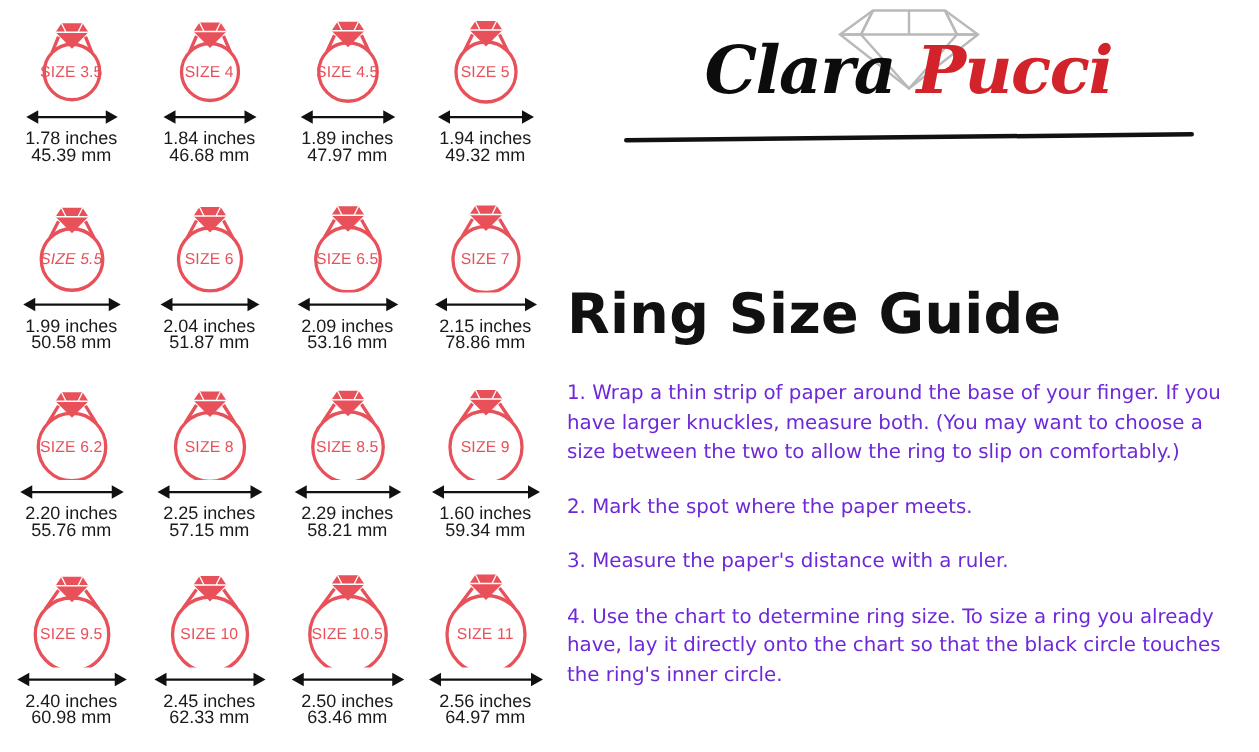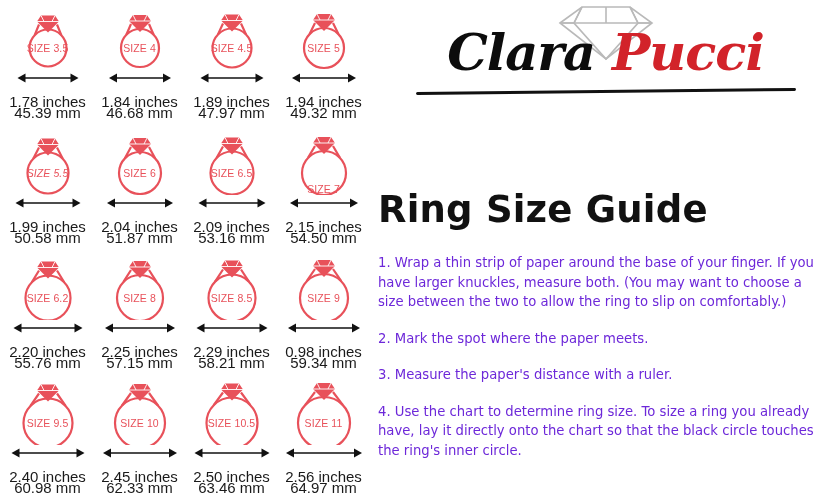--- a/index.html
+++ b/index.html
@@ -63,23 +63,23 @@
     font-family: "Liberation Sans", sans-serif;
     letter-spacing: 0.1px;
   }
   .arrow-row {
     position: relative;
     width: 76px;
     height: 14px;
     margin-top: 1px;
   }
   .measure-text {
-    margin-top: 11px;
+    margin-top: 2px;
     text-align: center;
-    font-size: 15px;
+    font-size: 12px;
     line-height: 11.4px;
     color: #1a1a1a;
     font-family: "Liberation Sans", sans-serif;
   }
 
   
   #logo-block {
     position: absolute;
     left: 378px;
     top: 0px;
@@ -91,21 +91,21 @@
     left: 158px;
     top: 4px;
   }
   #logo-text {
     position: absolute;
     left: 0;
     top: 22px;
     width: 455px;
     text-align: center;
     font-family: "DejaVu Serif", serif;
-    font-size: 51px;
+    font-size: 44px;
     font-style: italic;
     font-weight: bold;
     white-space: nowrap;
     letter-spacing: -1px;
   }
   #logo-clara { color: #0c0c0c; }
   #logo-pucci { color: #d2232a; }
   #logo-underline {
     position: absolute;
     left: 38px;
@@ -287,30 +287,30 @@
         </div>
       </div>
       <div class="ring-cell">
         <div class="ring-art">
           <svg class="ring-svg" width="78" height="66" viewBox="0 0 78 66">
             <path d="M 28 14 L 32 8 L 46 8 L 50 14 L 39 25 Z" fill="#e8515a"></path>
             <path d="M 28 14 L 50 14 M 32 8 L 35 14 M 46 8 L 43 14" stroke="#ffffff" stroke-width="0.9" fill="none"></path>
             <circle cx="39" cy="44" r="22" fill="none" stroke="#e8515a" stroke-width="2.2"></circle>
             <path d="M 30 17 L 23.16 28.6 M 48 17 L 54.84 28.6" stroke="#e8515a" stroke-width="2.2" fill="none"></path>
           </svg>
-          <div class="size-label" style="top: 54px;">SIZE 7</div>
+          <div class="size-label" style="top: 38px;">SIZE 7</div>
         </div>
         <div class="arrow-row"><svg width="76" height="14" viewBox="0 0 76 14">
             <path d="M 10 7 L 66 7" stroke="#111" stroke-width="1.5"></path>
             <path d="M 4 7 L 12 2.5 L 12 11.5 Z" fill="#111"></path>
             <path d="M 72 7 L 64 2.5 L 64 11.5 Z" fill="#111"></path>
           </svg></div>
         <div class="measure-text">
           <div>2.15 inches</div>
-          <div>54.50 mm</div>
+          <div>78.86 mm</div>
         </div>
       </div>
       <div class="ring-cell">
         <div class="ring-art">
           <svg class="ring-svg" width="78" height="66" viewBox="0 0 78 66">
             <path d="M 28 13.5 L 32 7.5 L 46 7.5 L 50 13.5 L 39 24.5 Z" fill="#e8515a"></path>
             <path d="M 28 13.5 L 50 13.5 M 32 7.5 L 35 13.5 M 46 7.5 L 43 13.5" stroke="#ffffff" stroke-width="0.9" fill="none"></path>
             <circle cx="39" cy="44" r="22.5" fill="none" stroke="#e8515a" stroke-width="2.2"></circle>
             <path d="M 30 16.5 L 22.8 28.25 M 48 16.5 L 55.2 28.25" stroke="#e8515a" stroke-width="2.2" fill="none"></path>
           </svg>
@@ -375,21 +375,21 @@
             <path d="M 30 15 L 21.72 27.200000000000003 M 48 15 L 56.28 27.200000000000003" stroke="#e8515a" stroke-width="2.2" fill="none"></path>
           </svg>
           <div class="size-label" style="top: 38px;">SIZE 9</div>
         </div>
         <div class="arrow-row"><svg width="76" height="14" viewBox="0 0 76 14">
             <path d="M 8 7 L 68 7" stroke="#111" stroke-width="1.5"></path>
             <path d="M 2 7 L 10 2.5 L 10 11.5 Z" fill="#111"></path>
             <path d="M 74 7 L 66 2.5 L 66 11.5 Z" fill="#111"></path>
           </svg></div>
         <div class="measure-text">
-          <div>0.98 inches</div>
+          <div>1.60 inches</div>
           <div>59.34 mm</div>
         </div>
       </div>
       <div class="ring-cell">
         <div class="ring-art">
           <svg class="ring-svg" width="78" height="66" viewBox="0 0 78 66">
             <path d="M 28 11.5 L 32 5.5 L 46 5.5 L 50 11.5 L 39 22.5 Z" fill="#e8515a"></path>
             <path d="M 28 11.5 L 50 11.5 M 32 5.5 L 35 11.5 M 46 5.5 L 43 11.5" stroke="#ffffff" stroke-width="0.9" fill="none"></path>
             <circle cx="39" cy="44" r="24.5" fill="none" stroke="#e8515a" stroke-width="2.2"></circle>
             <path d="M 30 14.5 L 21.36 26.85 M 48 14.5 L 56.64 26.85" stroke="#e8515a" stroke-width="2.2" fill="none"></path>

